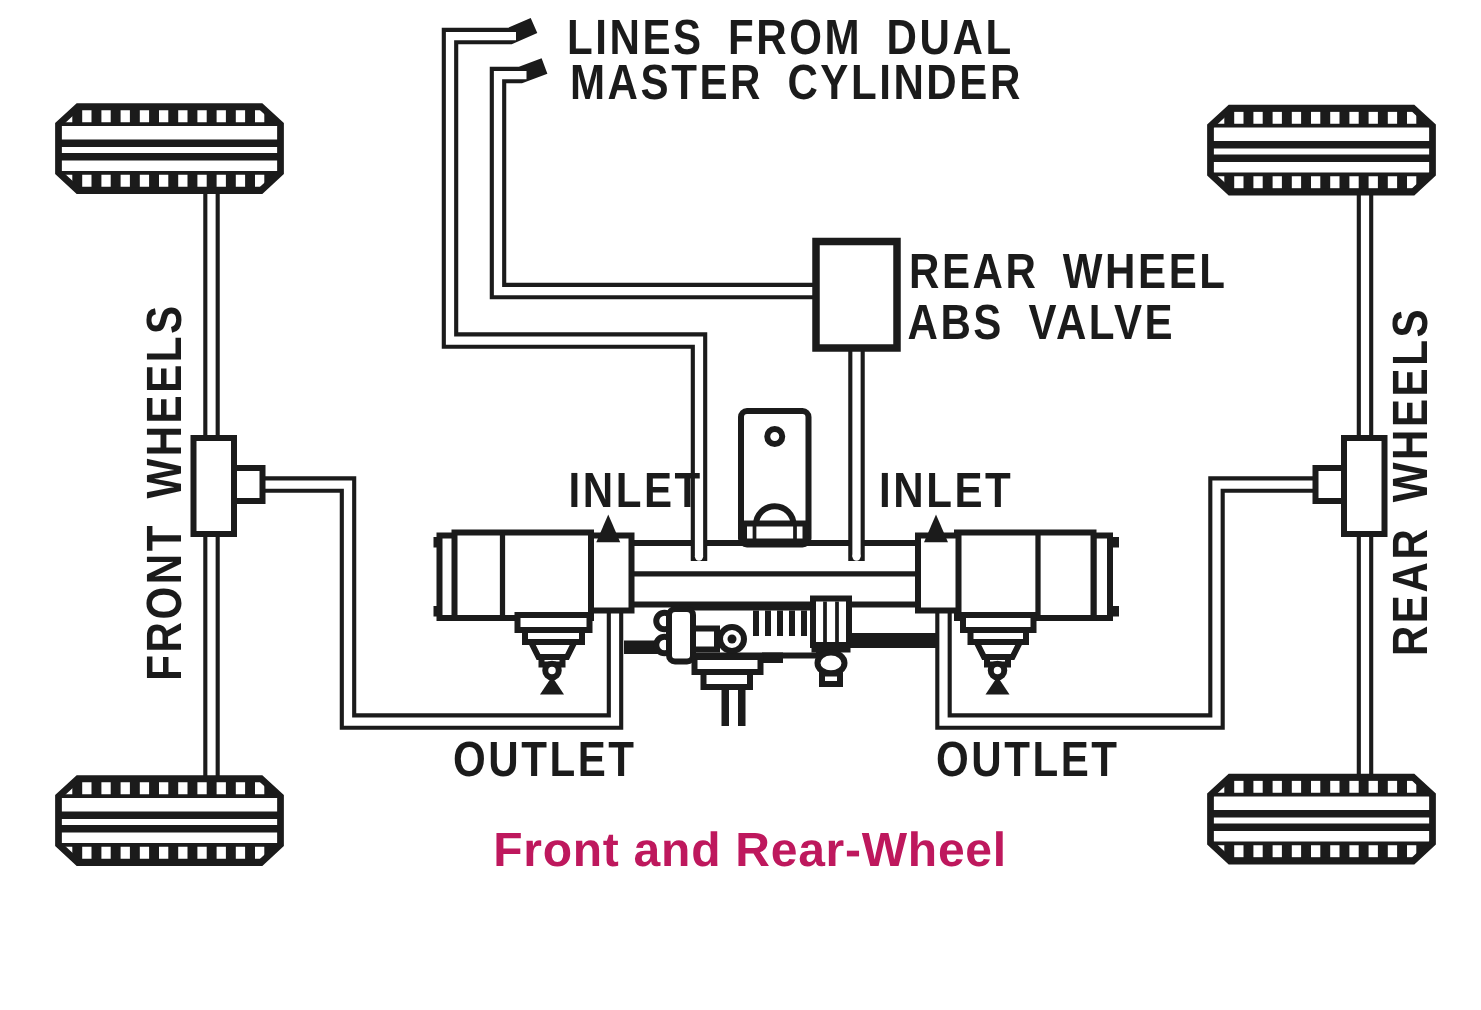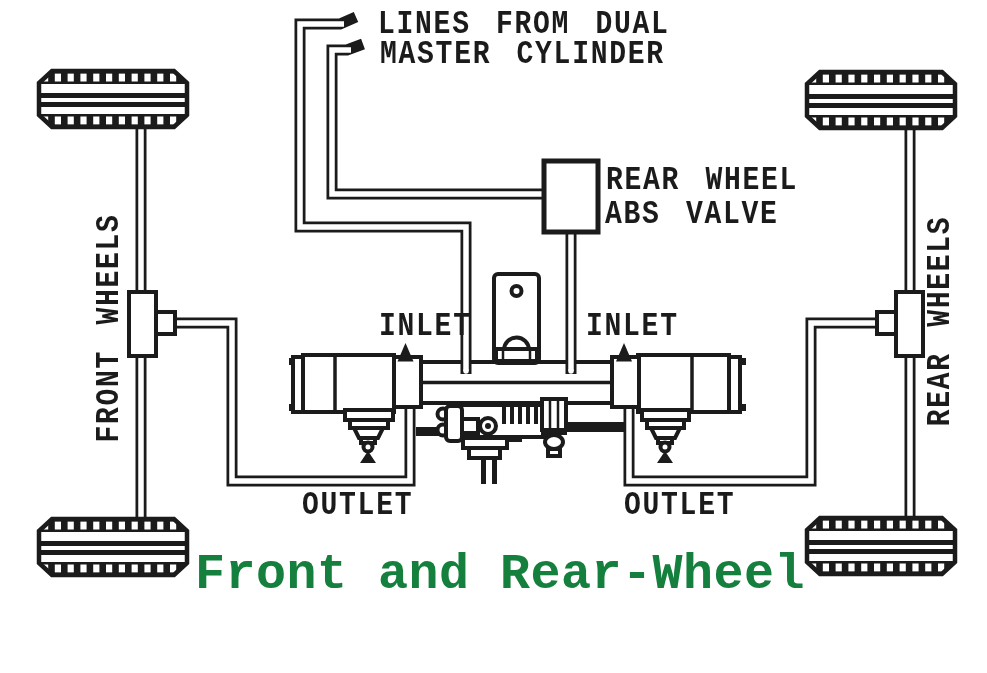--- a/index.html
+++ b/index.html
@@ -1,25 +1,25 @@
 <!DOCTYPE html>
 <html><head>
 <meta charset="utf-8">
 <style>
   html,body{margin:0;padding:0;background:#fff;}
   #stage{position:relative;width:987px;height:673px;background:#ffffff;overflow:hidden;
-         font-family:Liberation Mono, monospace;}
+         font-family:Liberation Sans, sans-serif;}
   #stage svg{position:absolute;left:0;top:0;}
   
   .cad-label{position:absolute;font-weight:bold;font-size:33px;line-height:1;
              letter-spacing:2px;word-spacing:8px;color:#1b1b1b;white-space:nowrap;
              transform-origin:0 0;transform:scaleX(0.85);}
   .cad-label.rot{transform-origin:center;transform:translate(-50%,-50%) rotate(-90deg) scaleX(0.85);}
-  .title-line{position:absolute;font-weight:bold;font-size:50px;line-height:1;
-              letter-spacing:0.5px;color:#15803d;white-space:nowrap;transform:translateX(-50%);}
+  .title-line{position:absolute;font-weight:bold;font-size:32px;line-height:1;
+              letter-spacing:0.5px;color:#be185d;white-space:nowrap;transform:translateX(-50%);}
   
   .part{fill:#ffffff;stroke:#1b1b1b;stroke-width:4;}
   .tube-o{fill:none;stroke:#1b1b1b;stroke-width:11;stroke-linejoin:miter;stroke-miterlimit:8;}
   .tube-i{fill:none;stroke:#ffffff;stroke-width:5.5;stroke-linejoin:miter;}
   .ln{stroke:#1b1b1b;fill:none;}
   .ink{fill:#1b1b1b;stroke:none;}
 </style>
 </head>
 <body>
 

